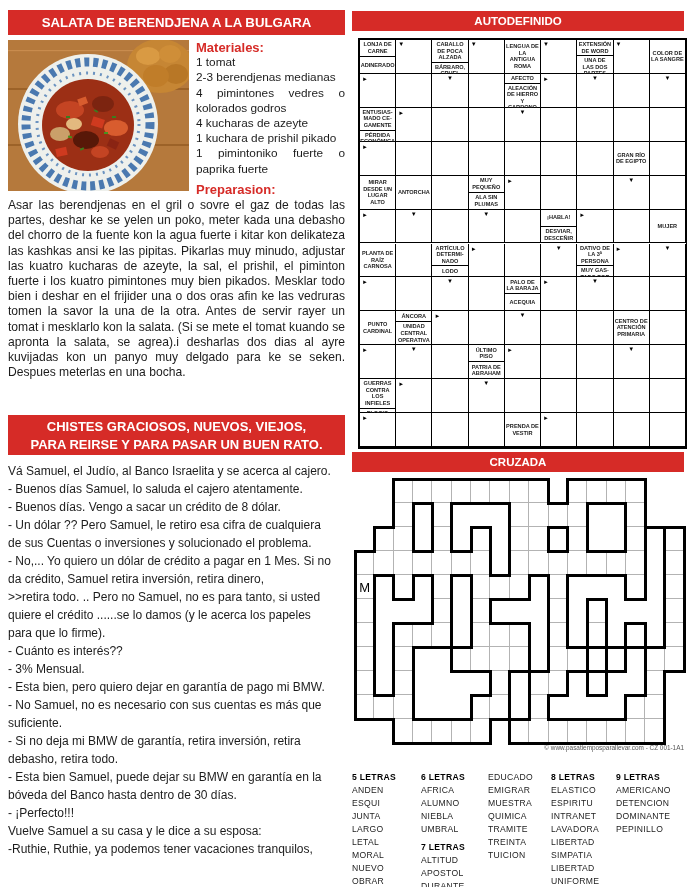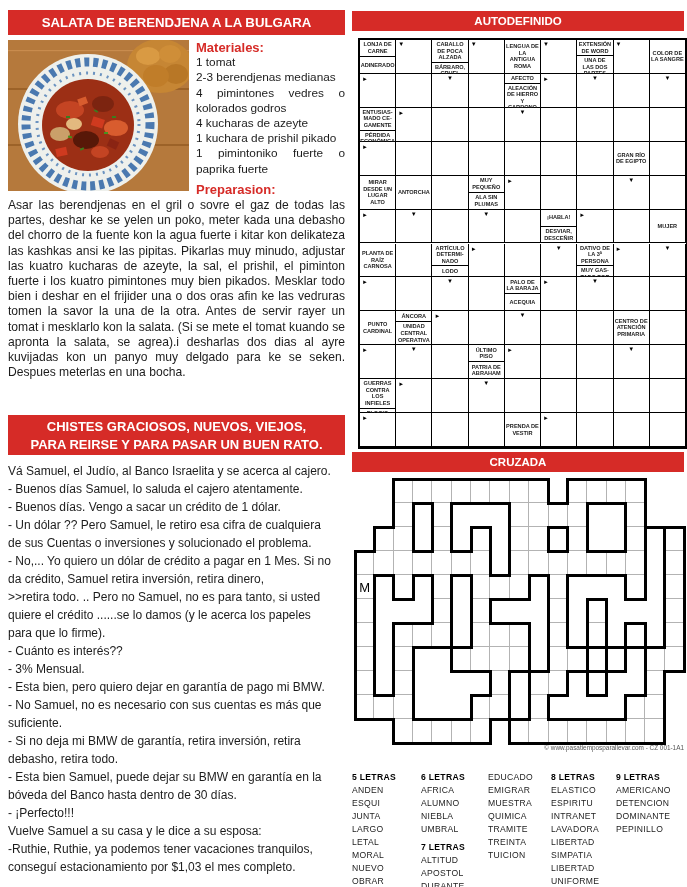--- a/index.html
+++ b/index.html
@@ -93,41 +93,40 @@
   <div id="prep-label" class="red-label">Preparasion:</div>
   <div id="prep-text">Asar las berendjenas en el gril o sovre el gaz de todas las partes, deshar ke se yelen un poko, meter kada una debasho del chorro de la fuente kon la agua fuerte i kitar kon delikateza las kashkas ansi ke las pipitas. Pikarlas muy minudo, adjustar las kuatro kucharas de azeyte, la sal, el prishil, el piminton fuerte i los kuatro pimintones muy bien pikados. Mesklar todo bien i deshar en el frijider una o dos oras afin ke las vedruras tomen la savor la una de la otra. Antes de servir rayer un tomat i mesklarlo kon la salata. (Si se mete el tomat kuando se apronta la salata, se agrea).i desharlas dos dias al ayre kuvijadas kon un panyo muy delgado para ke se seken. Despues meterlas en una bocha.</div>
 
   <div id="banner-chistes" class="banner">
     <div>CHISTES GRACIOSOS, NUEVOS, VIEJOS,</div>
     <div>PARA REIRSE Y PARA PASAR UN BUEN RATO.</div>
   </div>
   <div id="joke-block">
       <div>Vá Samuel, el Judío, al Banco Israelita y se acerca al cajero.</div>
       <div>- Buenos días Samuel, lo saluda el cajero atentamente.</div>
-      <div>- Buenos días. Vengo a sacar un crédito de 1 dólar.</div>
+      <div>- Buenos días. Vengo a sacar un crédito de 8 dólar.</div>
       <div>- Un dólar ?? Pero Samuel, le retiro esa cifra de cualquiera</div>
       <div>de sus Cuentas o inversiones y solucionado el problema.</div>
       <div>- No,... Yo quiero un dólar de crédito a pagar en 1 Mes. Si no</div>
       <div>da crédito, Samuel retira inversión, retira dinero,</div>
       <div>&gt;&gt;retira todo. .. Pero no Samuel, no es para tanto, si usted</div>
       <div>quiere el crédito ......se lo damos (y le acerca los papeles</div>
       <div>para que lo firme).</div>
       <div>- Cuánto es interés??</div>
       <div>- 3% Mensual.</div>
       <div>- Esta bien, pero quiero dejar en garantía de pago mi BMW.</div>
       <div>- No Samuel, no es necesario con sus cuentas es más que</div>
       <div>suficiente.</div>
       <div>- Si no deja mi BMW de garantía, retira inversión, retira</div>
       <div>debasho, retira todo.</div>
       <div>- Esta bien Samuel, puede dejar su BMW en garantía en la</div>
       <div>bóveda del Banco hasta dentro de 30 días.</div>
       <div>- ¡Perfecto!!!</div>
       <div>Vuelve Samuel a su casa y le dice a su esposa:</div>
       <div>-Ruthie, Ruthie, ya podemos tener vacaciones tranquilos,</div>
-      <div>conseguí estacionamiento por $1,03 el mes completo.</div>
     </div>
 
   <div id="banner-auto" class="banner">AUTODEFINIDO</div>
   <div id="auto-grid">
       <div class="acell" style="left: 0%; top: 0%; width: 11.1111%; height: 8.33333%;">
         <div class="aclue">
           <div class="aclue-part">LONJA DE CARNE</div>
           <div class="aclue-part">ADINERADO</div>
         </div>
       </div>

